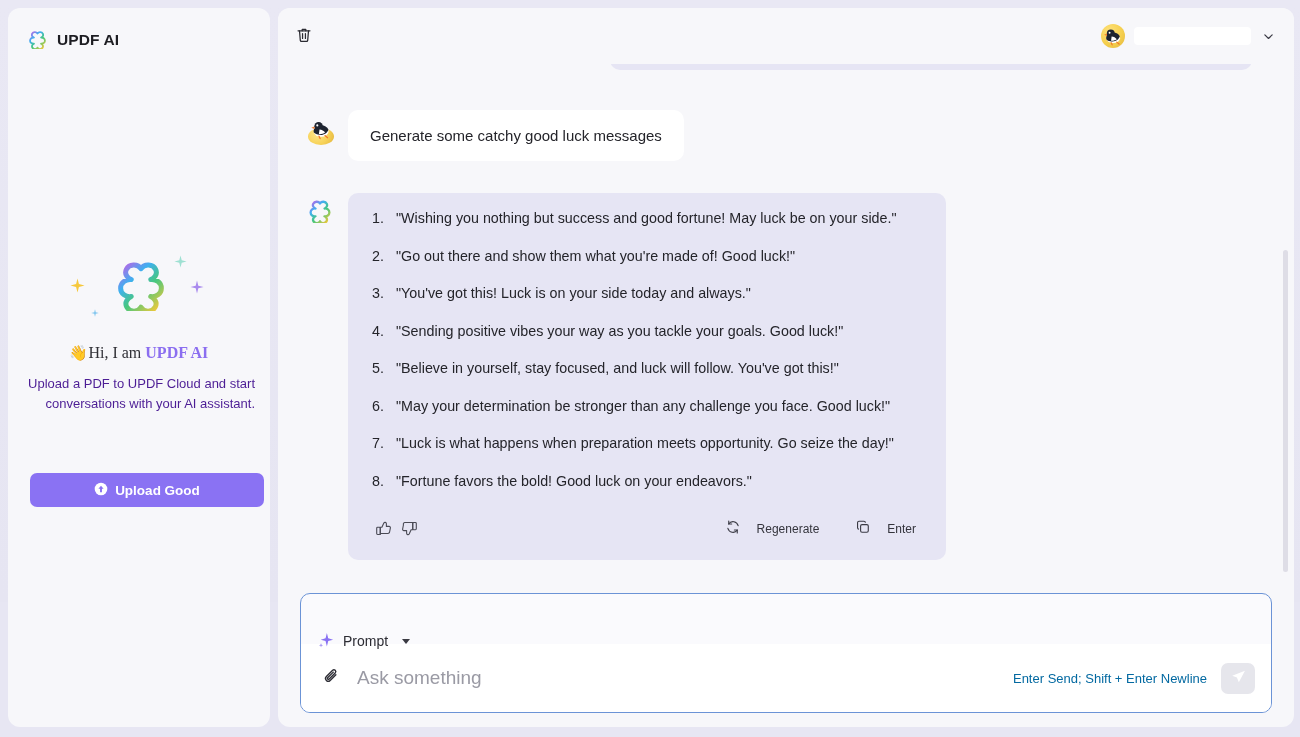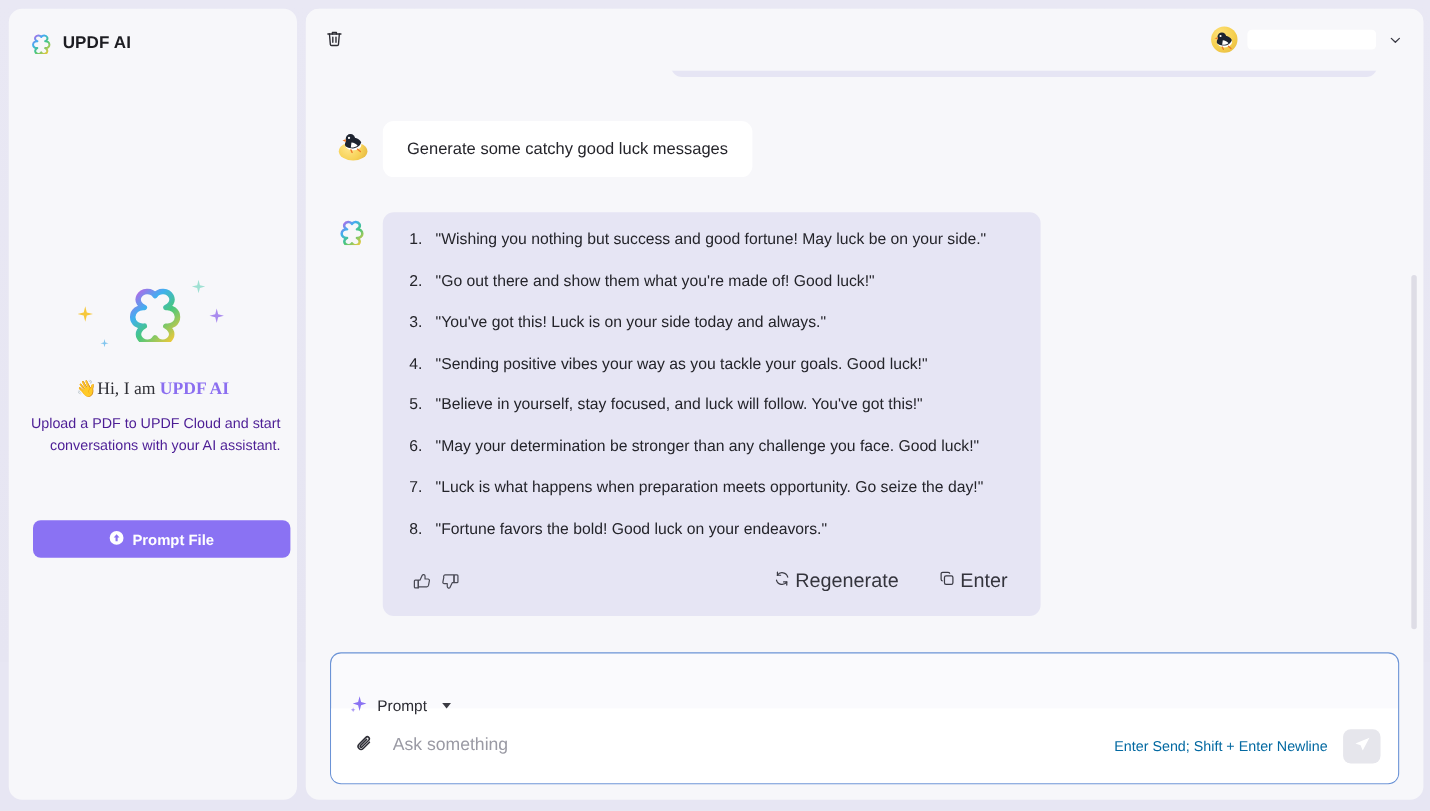--- a/index.html
+++ b/index.html
@@ -180,22 +180,22 @@
     display: flex; align-items: center;
     padding: 6px 6px 10px 6px;
   }
   .act-ico {
     width: 26px; height: 26px;
     display: flex; align-items: center; justify-content: center;
     cursor: pointer;
   }
   .act-spacer { flex: 1; }
   .act-btn {
-    display: flex; align-items: center; gap: 4px;
-    font-size: 18px; color: #34343c;
+    display: flex; align-items: center; gap: 16px;
+    font-size: 12px; color: #34343c;
     background: none; border: none; cursor: pointer;
     font-family: "Liberation Sans", sans-serif;
     padding: 0 0 0 0;
     margin-left: 36px;
   }
   .scrollbar {
     position: absolute;
     right: 6px; top: 186px;
     width: 5px; height: 322px;
     background: #dedde6;
@@ -239,21 +239,21 @@
   .clip-btn {
     width: 24px; height: 24px; flex: 0 0 24px;
     display: flex; align-items: center; justify-content: center;
     background: none; border: none; cursor: pointer;
   }
   .ask-input {
     flex: 1;
     border: none; outline: none;
     background: transparent;
     font-family: "Liberation Sans", sans-serif;
-    font-size: 16px; color: #737373;
+    font-size: 19px; color: #737373;
   }
   .ask-input::placeholder { color: #9a9aa4; }
   .hint {
     font-size: 13px; color: #0369a1;
     white-space: nowrap;
   }
   .send-btn {
     width: 34px; height: 31px; flex: 0 0 34px;
     background: #e6e6ec;
     border: none; border-radius: 7px;
@@ -344,21 +344,21 @@
       <p class="hero-desc">Upload a PDF to UPDF Cloud and start conversations with your AI assistant.</p>
     </div>
 
     <button class="upload-btn">
       <span>
         <svg width="14" height="14" viewBox="0 0 16 16">
           <circle cx="8" cy="8" r="7.2" fill="#ffffff"></circle>
           <path d="M8 4.2 L11 7.6 H9.1 V11.6 H6.9 V7.6 H5 Z" fill="#8a72f3"></path>
         </svg>
       </span>
-      <span>Prompt File</span>
+      <span>Upload Good</span>
     </button>
   </aside>
 
   <section class="main">
 
     <div class="topbar">
       <button class="trash-btn">
         <span>
           <svg width="18" height="18" viewBox="0 0 20 20" fill="none" stroke="#2c2c33" stroke-width="1.4" stroke-linecap="round" stroke-linejoin="round">
             <path d="M3.4 5.4h13.2"></path>

